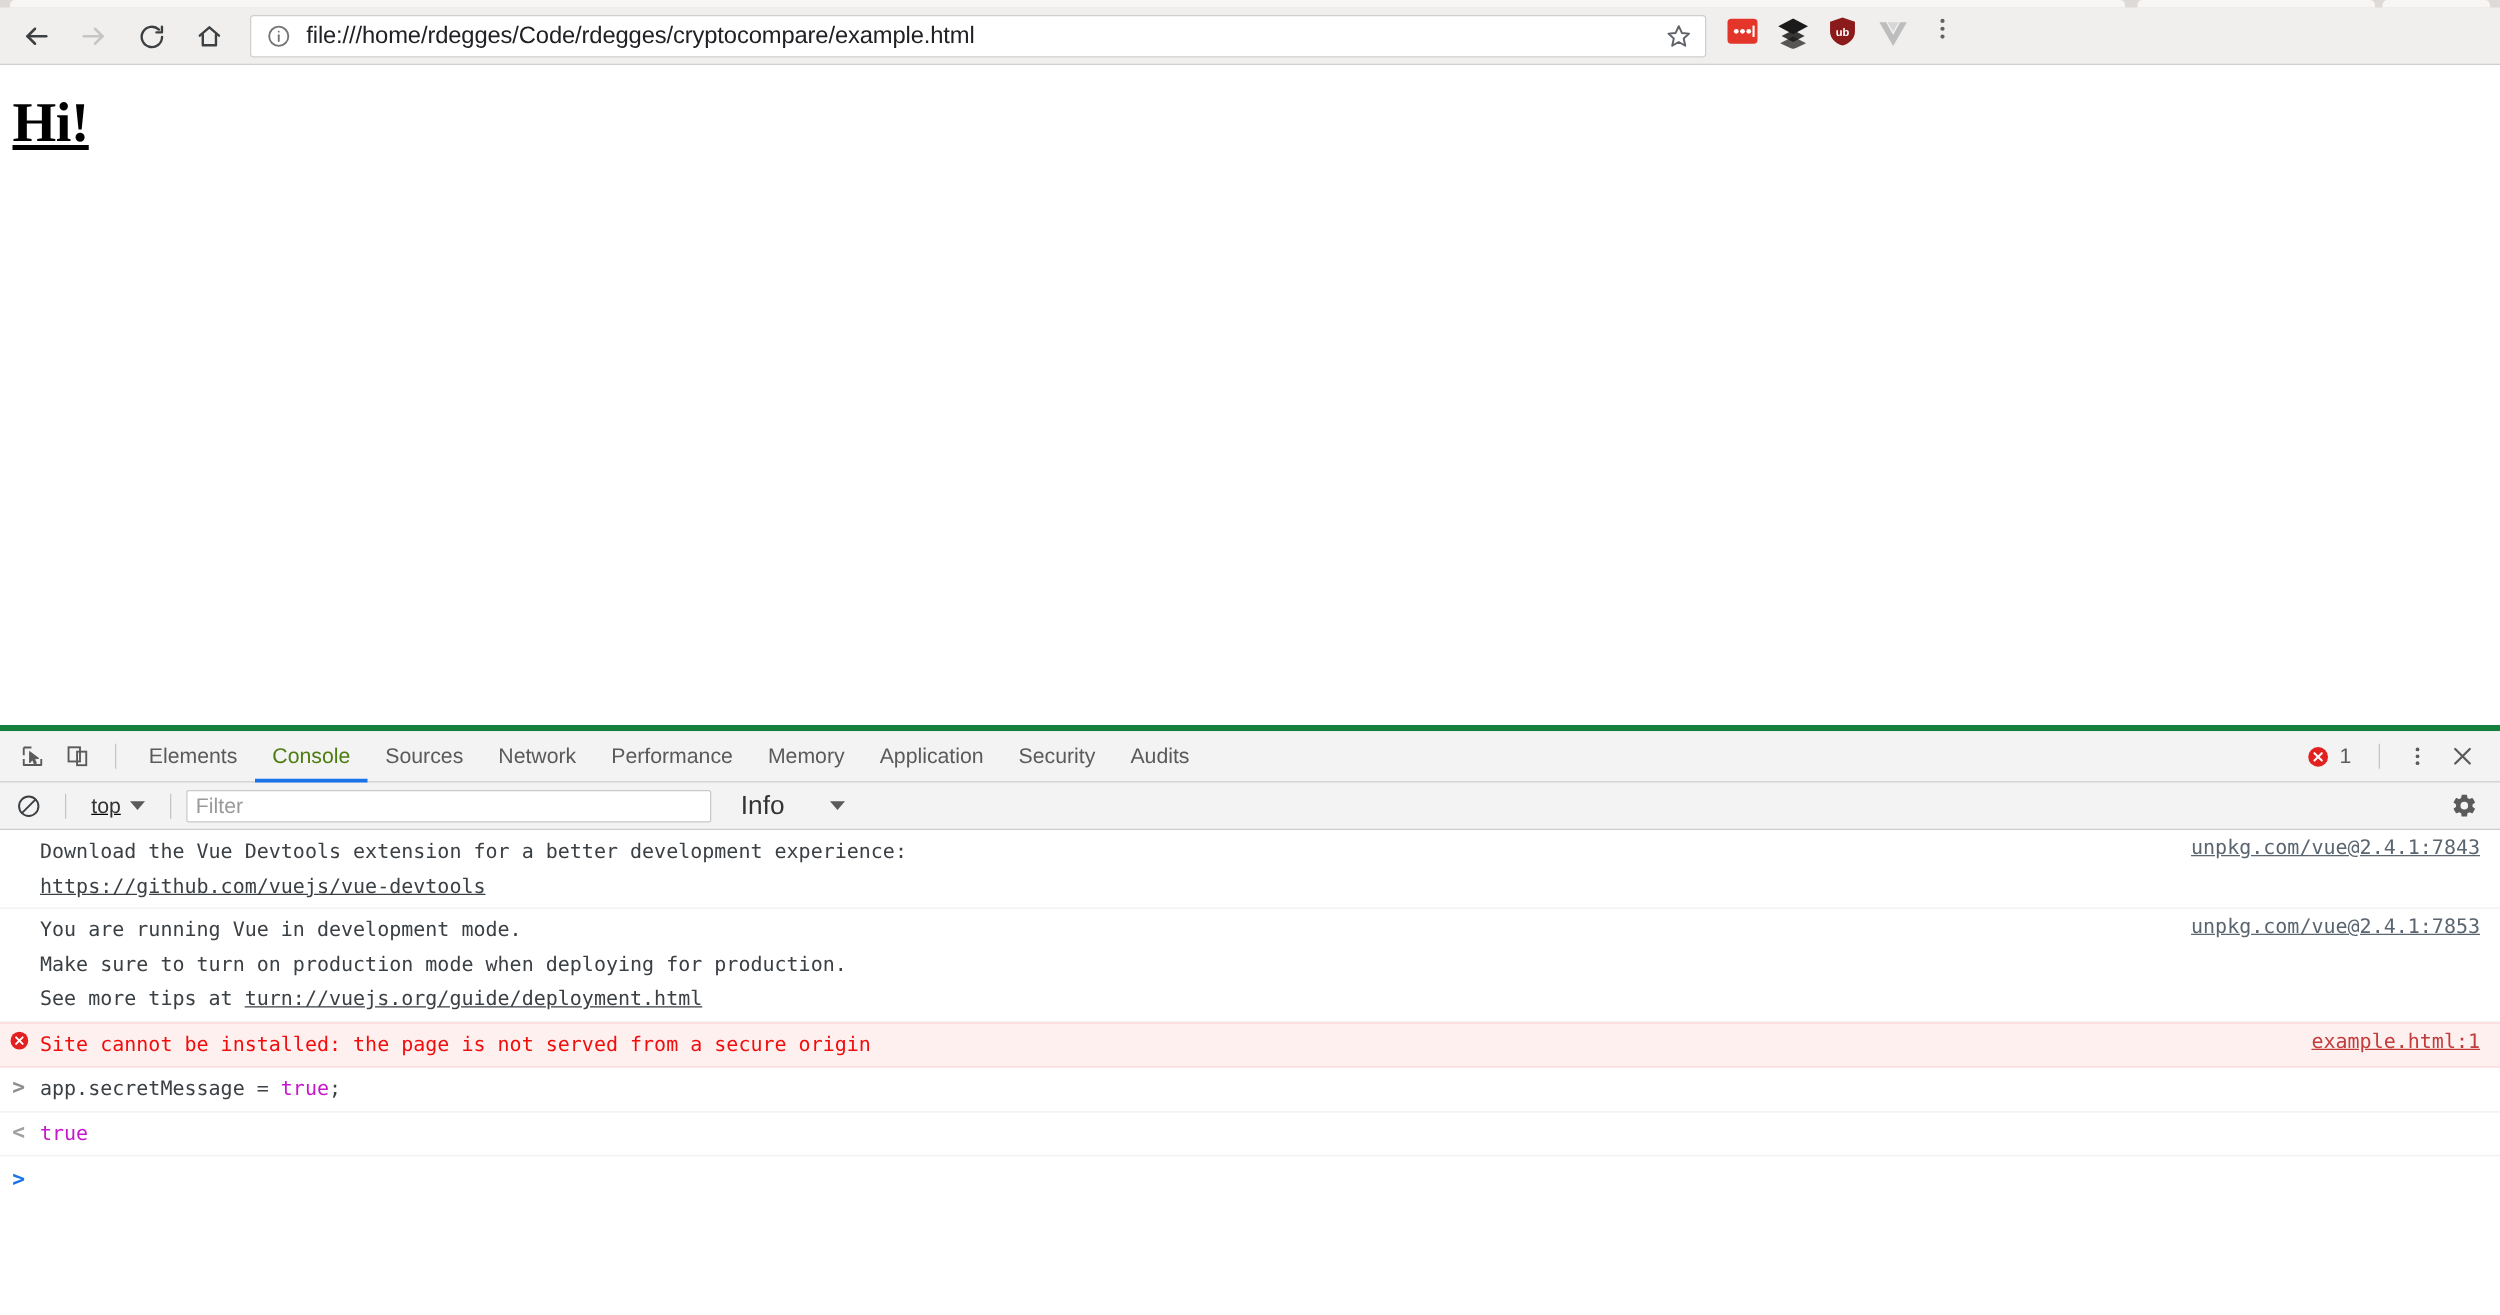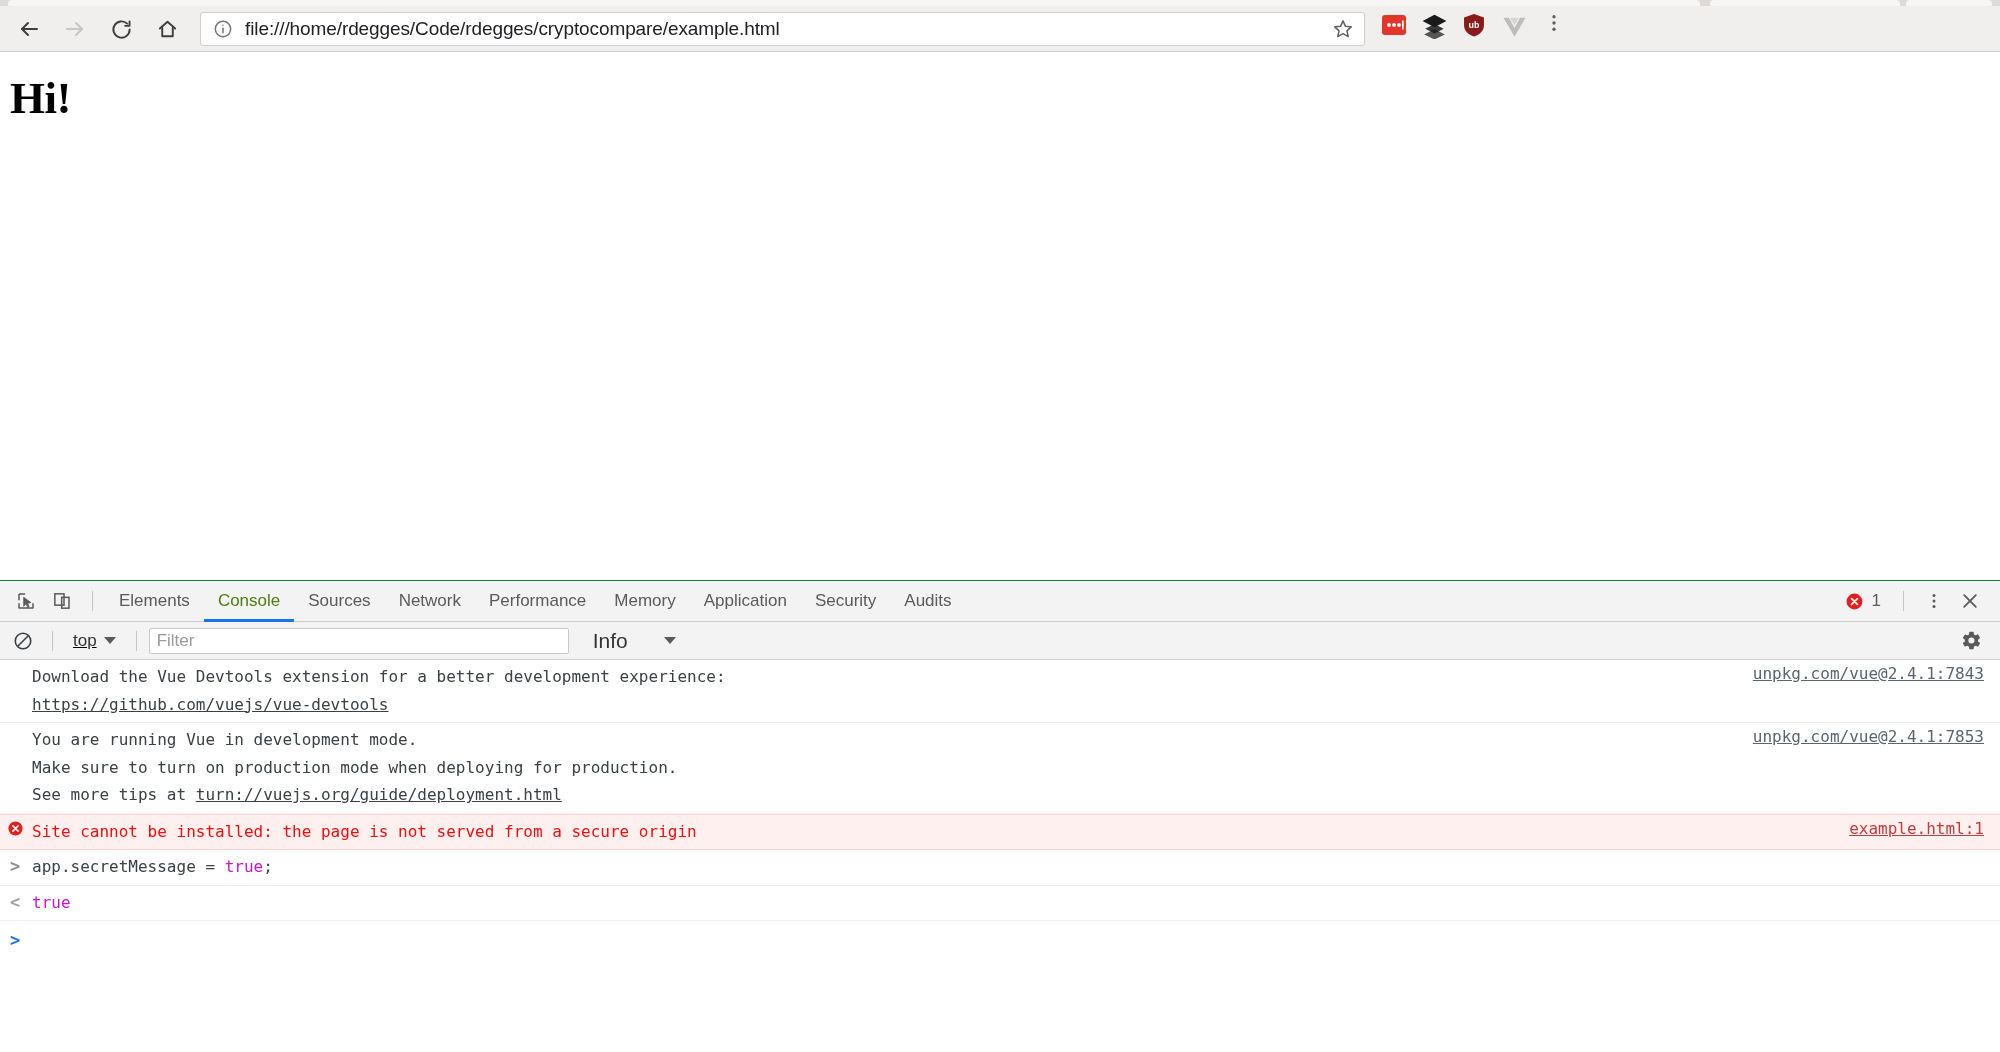--- a/index.html
+++ b/index.html
@@ -93,20 +93,21 @@
 
   
   #page-viewport {
     position: absolute;
     top: 52px; left: 0;
     width: 2000px;
     height: 640px;
     background: #ffffff;
     overflow: hidden;
     border-bottom: 1px solid #b9d4f0;
+    text-decoration: underline;
   }
   #page-content {
     padding: 10px 10px 10px 10px;
     font-family: "Liberation Serif", serif;
   }
   #page-heading {
     font-size: 45px;
     font-weight: bold;
     margin: 12px 0 0 0;
     color: #000000;
@@ -119,21 +120,21 @@
     color: #000000;
   }
 
   
   #devtools {
     position: absolute;
     top: 580px; left: 0;
     width: 2000px;
     height: 472px;
     background: #ffffff;
-    border-top: 1px solid #15803d;
+    border-top: 5px solid #15803d;
     display: flex;
     flex-direction: column;
   }
 
   #devtools-tabbar {
     height: 41px;
     background: #f3f3f3;
     border-bottom: 1px solid #cdcdcd;
     display: flex;
     align-items: center;

